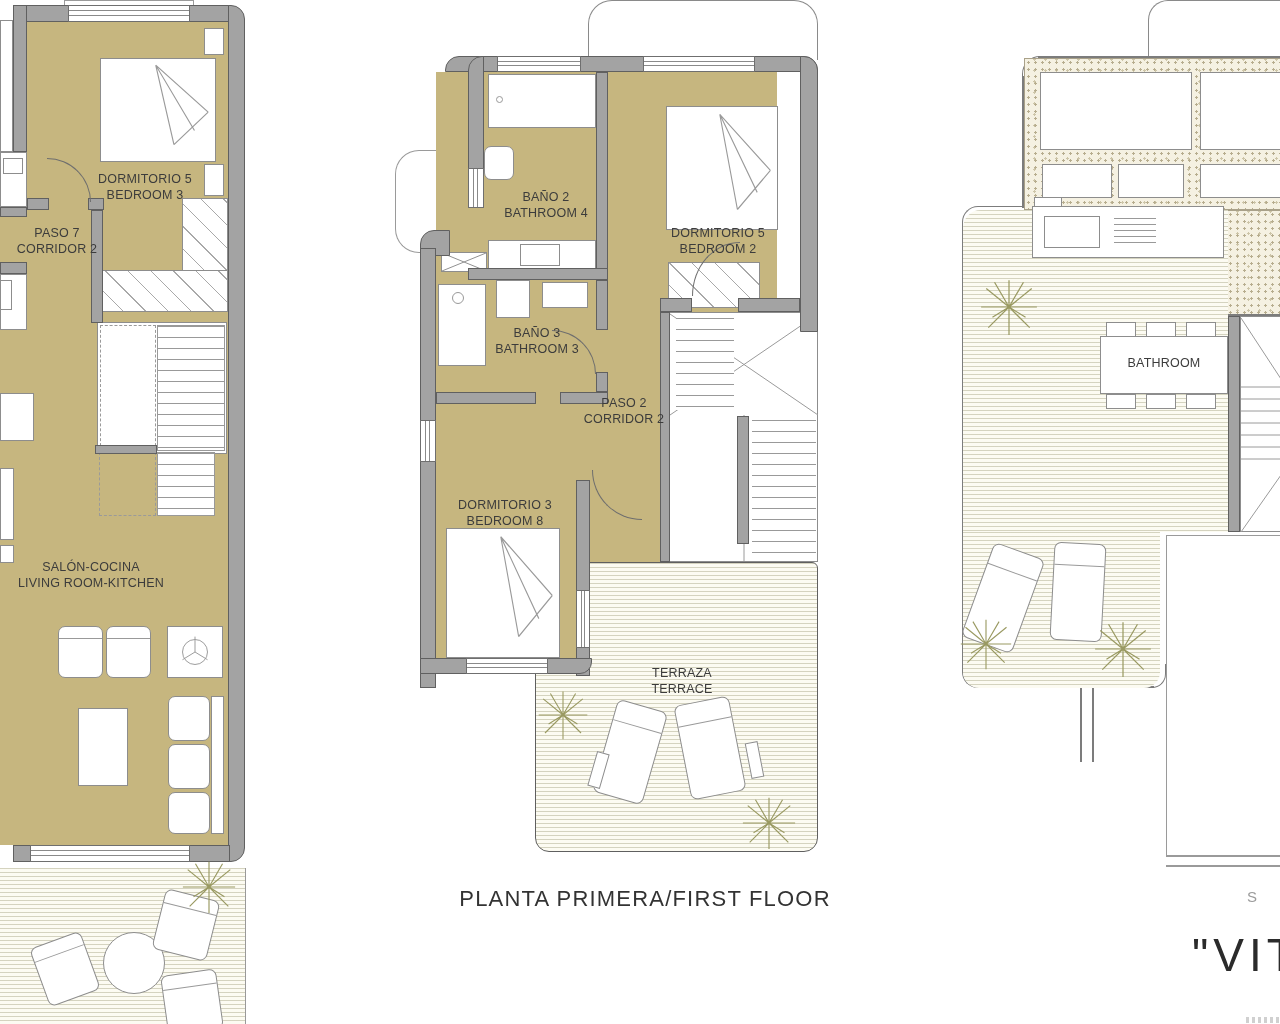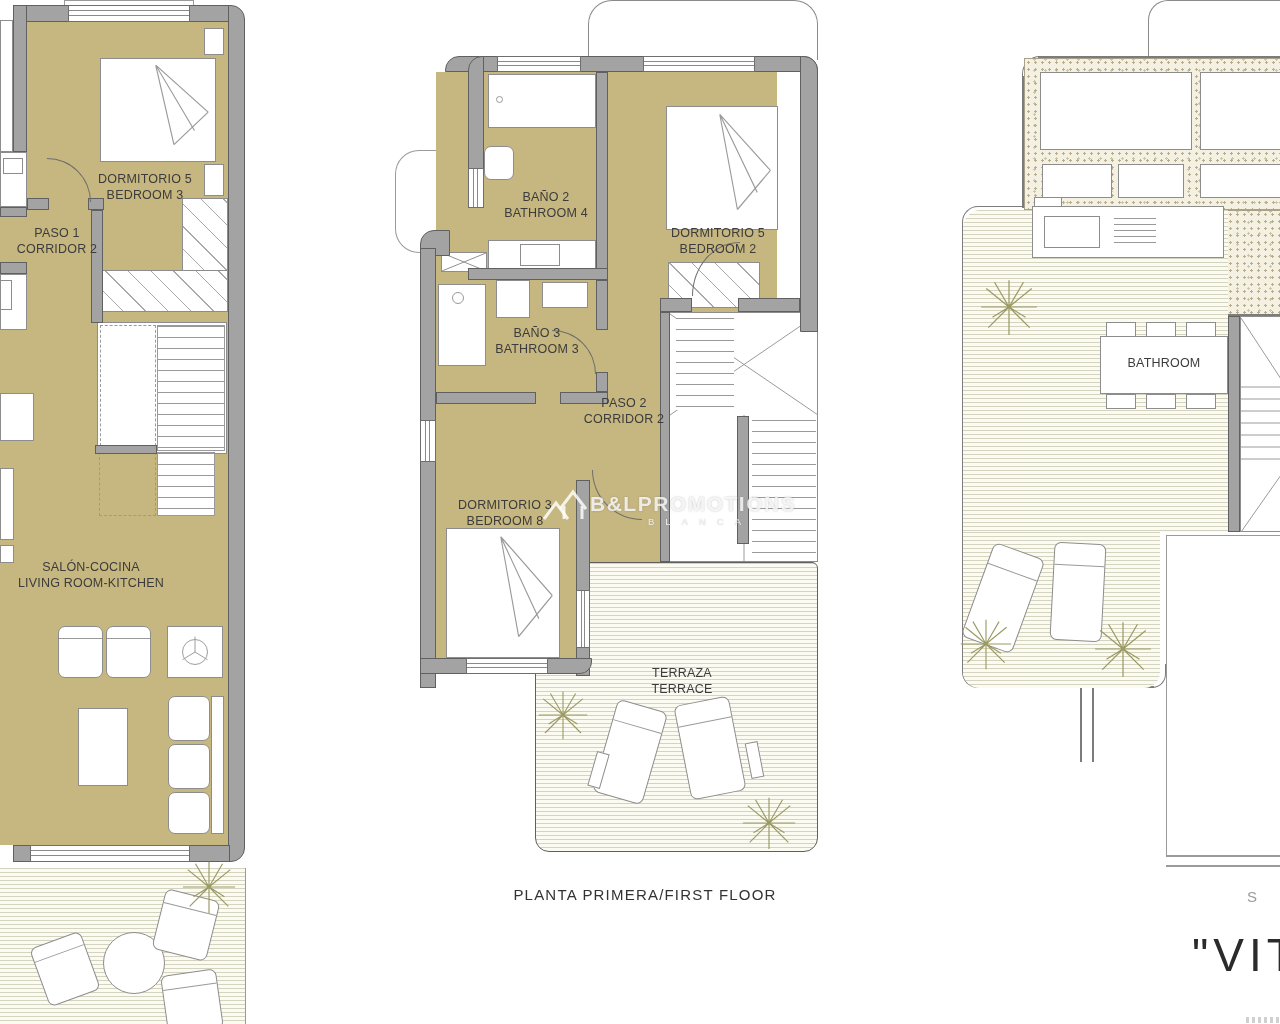--- a/index.html
+++ b/index.html
@@ -24,21 +24,21 @@
         background-image:radial-gradient(#b7ad8e 1px,transparent 1.4px),radial-gradient(#cdc5a8 1px,transparent 1.4px);
         background-size:7px 7px,11px 11px;background-position:0 0,4px 6px;border:1px solid #a9a189}
   .slash{position:absolute;background-color:#fff;border:1px solid #8d8d8d;
         background-image:repeating-linear-gradient(45deg,transparent 0 15px,#a9a9a9 15px 16px)}
   .treads{position:absolute;background-color:#fff;
         background-image:repeating-linear-gradient(180deg,#999 0 1px,transparent 1px 11px)}
   .dashbox{position:absolute;border:1px dashed #9a9a9a}
   .lbl{position:absolute;transform:translateX(-50%);text-align:center;font-size:12.5px;line-height:15.5px;
        color:#3c3c3c;white-space:nowrap;letter-spacing:.2px}
   .lbl span{display:block}
-  .cap{position:absolute;transform:translateX(-50%);font-size:15px;color:#333;letter-spacing:1.2px;white-space:nowrap}
+  .cap{position:absolute;transform:translateX(-50%);font-size:22px;color:#333;letter-spacing:1.2px;white-space:nowrap}
   .arc{position:absolute;border:1px solid #6e6e6e;background:transparent}
   .arc.tr{border-left:none;border-bottom:none;border-radius:0 100% 0 0}
   .arc.tl{border-right:none;border-bottom:none;border-radius:100% 0 0 0}
   .arc.bl{border-right:none;border-top:none;border-radius:0 0 0 100%}
   .hline{position:absolute;background:#7c7c7c}
   .vline{position:absolute;background:#7c7c7c}
   .plant{position:absolute}
   .backline{background-image:linear-gradient(#999,#999);background-repeat:no-repeat;
             background-size:100% 1px;background-position:0 22%}
   .grill{position:absolute;background:#fff;border:1px solid #999;
@@ -133,21 +133,21 @@
           <g stroke="#9a9a62" stroke-width="1.2" fill="none">
             <path d="M30 30 L30 4 M30 30 L52 12 M30 30 L57 30 M30 30 L50 50 M30 30 L30 57 M30 30 L10 50 M30 30 L3 30 M30 30 L8 12 M30 30 L44 6 M30 30 L16 6 M30 30 L46 40 M30 30 L14 40"></path>
           </g>
         </svg></div>
 
     <div class="lbl" style="left:145px;top:172px">
       <span>DORMITORIO 5</span>
         <span>BEDROOM 3</span>
     </div>
     <div class="lbl" style="left:57px;top:226px">
-      <span>PASO 1</span>
+      <span>PASO 7</span>
         <span>CORRIDOR 2</span>
     </div>
     <div class="lbl" style="left:91px;top:560px">
       <span>SALÓN-COCINA</span>
         <span>LIVING ROOM-KITCHEN</span>
     </div>
   </div>
 
   <div class="abs" style="left:390px;top:0;width:480px;height:1024px;margin-left:0">
   </div>
@@ -263,30 +263,20 @@
   <div class="lbl" style="left:505px;top:498px">
     <span>DORMITORIO 3</span>
       <span>BEDROOM 8</span>
   </div>
   <div class="lbl" style="left:682px;top:666px">
     <span>TERRAZA</span>
       <span>TERRACE</span>
   </div>
   <div class="cap" style="left:645px;top:886px">PLANTA PRIMERA/FIRST FLOOR</div>
 
-  <div class="abs" style="left:540px;top:482px;width:260px;height:52px;z-index:50">
-    <svg style="position:absolute;left:2px;top:4px" width="46" height="36" viewBox="0 0 46 36">
-      <g stroke="rgba(255,255,255,0.82)" stroke-width="3" fill="none">
-        <path d="M2 33 L14 17 L26 33"></path>
-        <path d="M18 23 L31 6 L44 23 M22 33 L22 20 M40 33 L40 20"></path>
-      </g>
-    </svg>
-    <div class="wm-brand" style="left:50px;top:10px">B&amp;LPROMOTIONS</div>
-    <div class="wm-sub" style="left:108px;top:34px">BLANCA</div>
-  </div>
 
   <div class="abs" style="left:940px;top:0;width:0;height:0"></div>
 
   <div class="abs" style="left:1148px;top:0;width:132px;height:56px;border-left:1.5px solid #8a8a8a;border-top:1.5px solid #8a8a8a;border-top-left-radius:20px"></div>
 
   <div class="hline" style="left:1038px;top:56px;width:242px;height:2px"></div>
   <div class="abs" style="left:1022px;top:56px;width:22px;height:22px;border-left:1.5px solid #7c7c7c;border-top:1.5px solid #7c7c7c;border-top-left-radius:18px"></div>
   <div class="vline" style="left:1022px;top:76px;width:2px;height:132px"></div>
   <div class="abs" style="left:962px;top:206px;width:62px;height:24px;border-left:1.5px solid #7c7c7c;border-top:1.5px solid #7c7c7c;border-top-left-radius:16px"></div>
   <div class="vline" style="left:962px;top:228px;width:2px;height:436px"></div>

